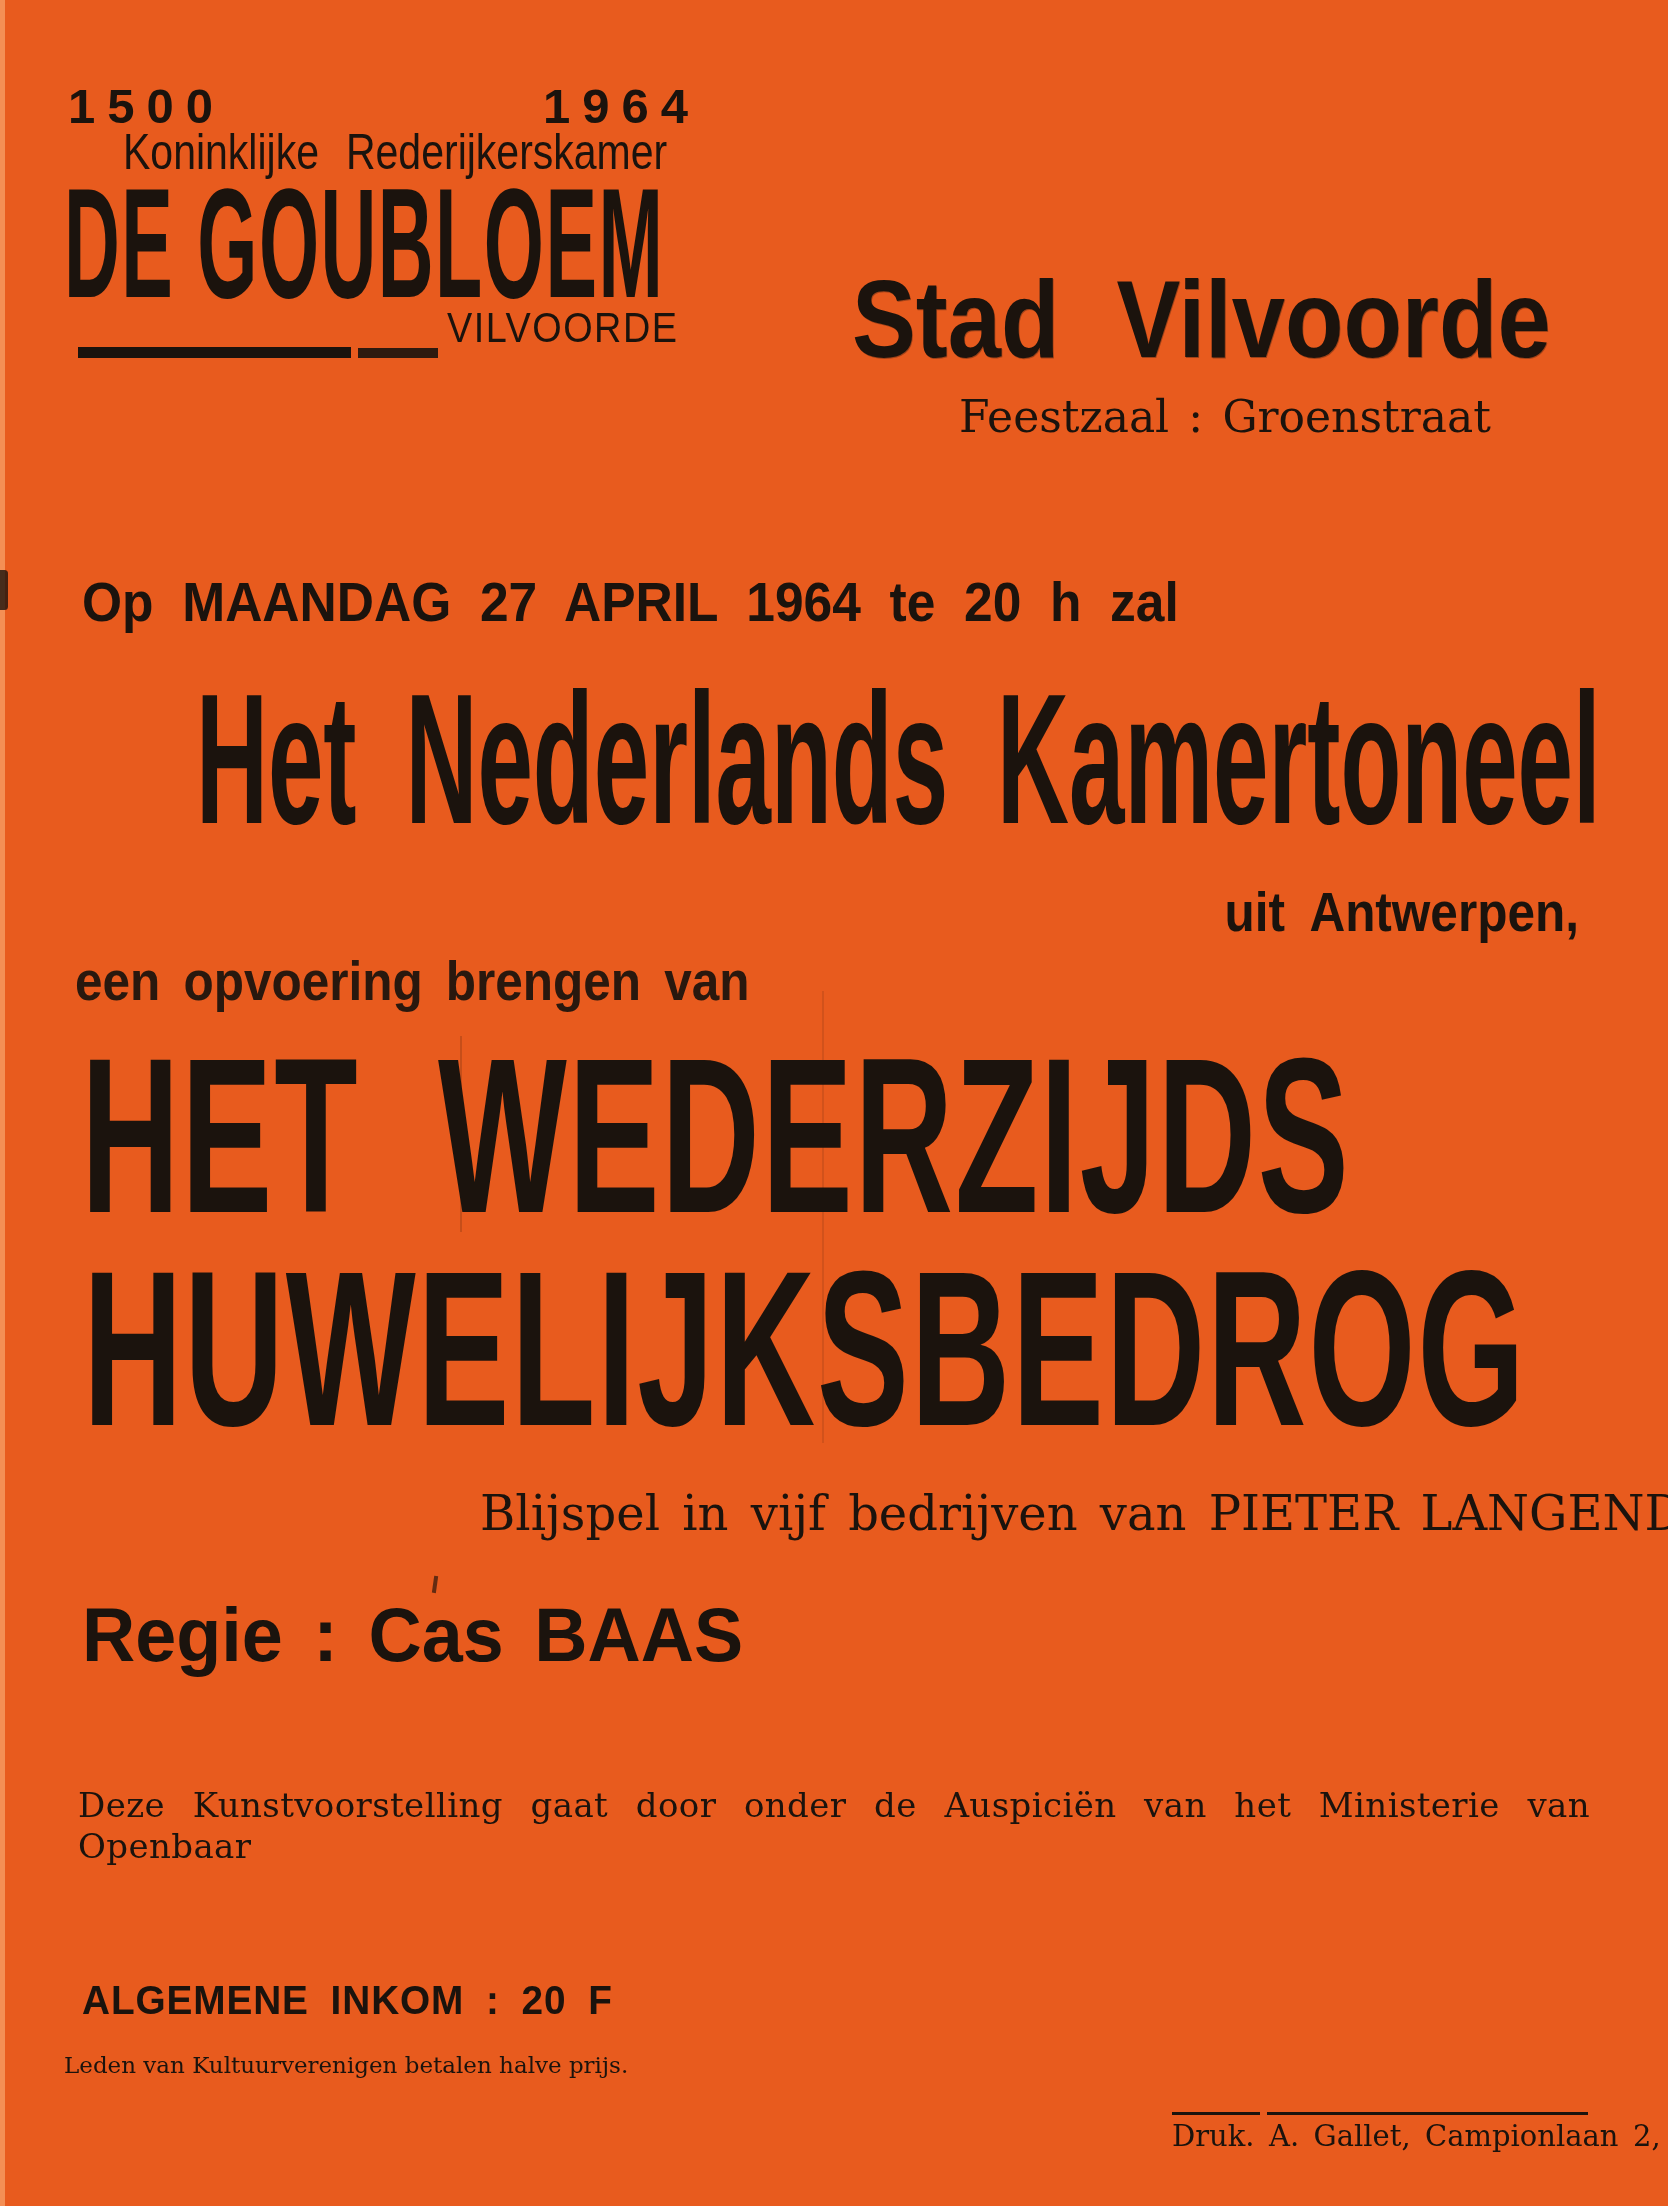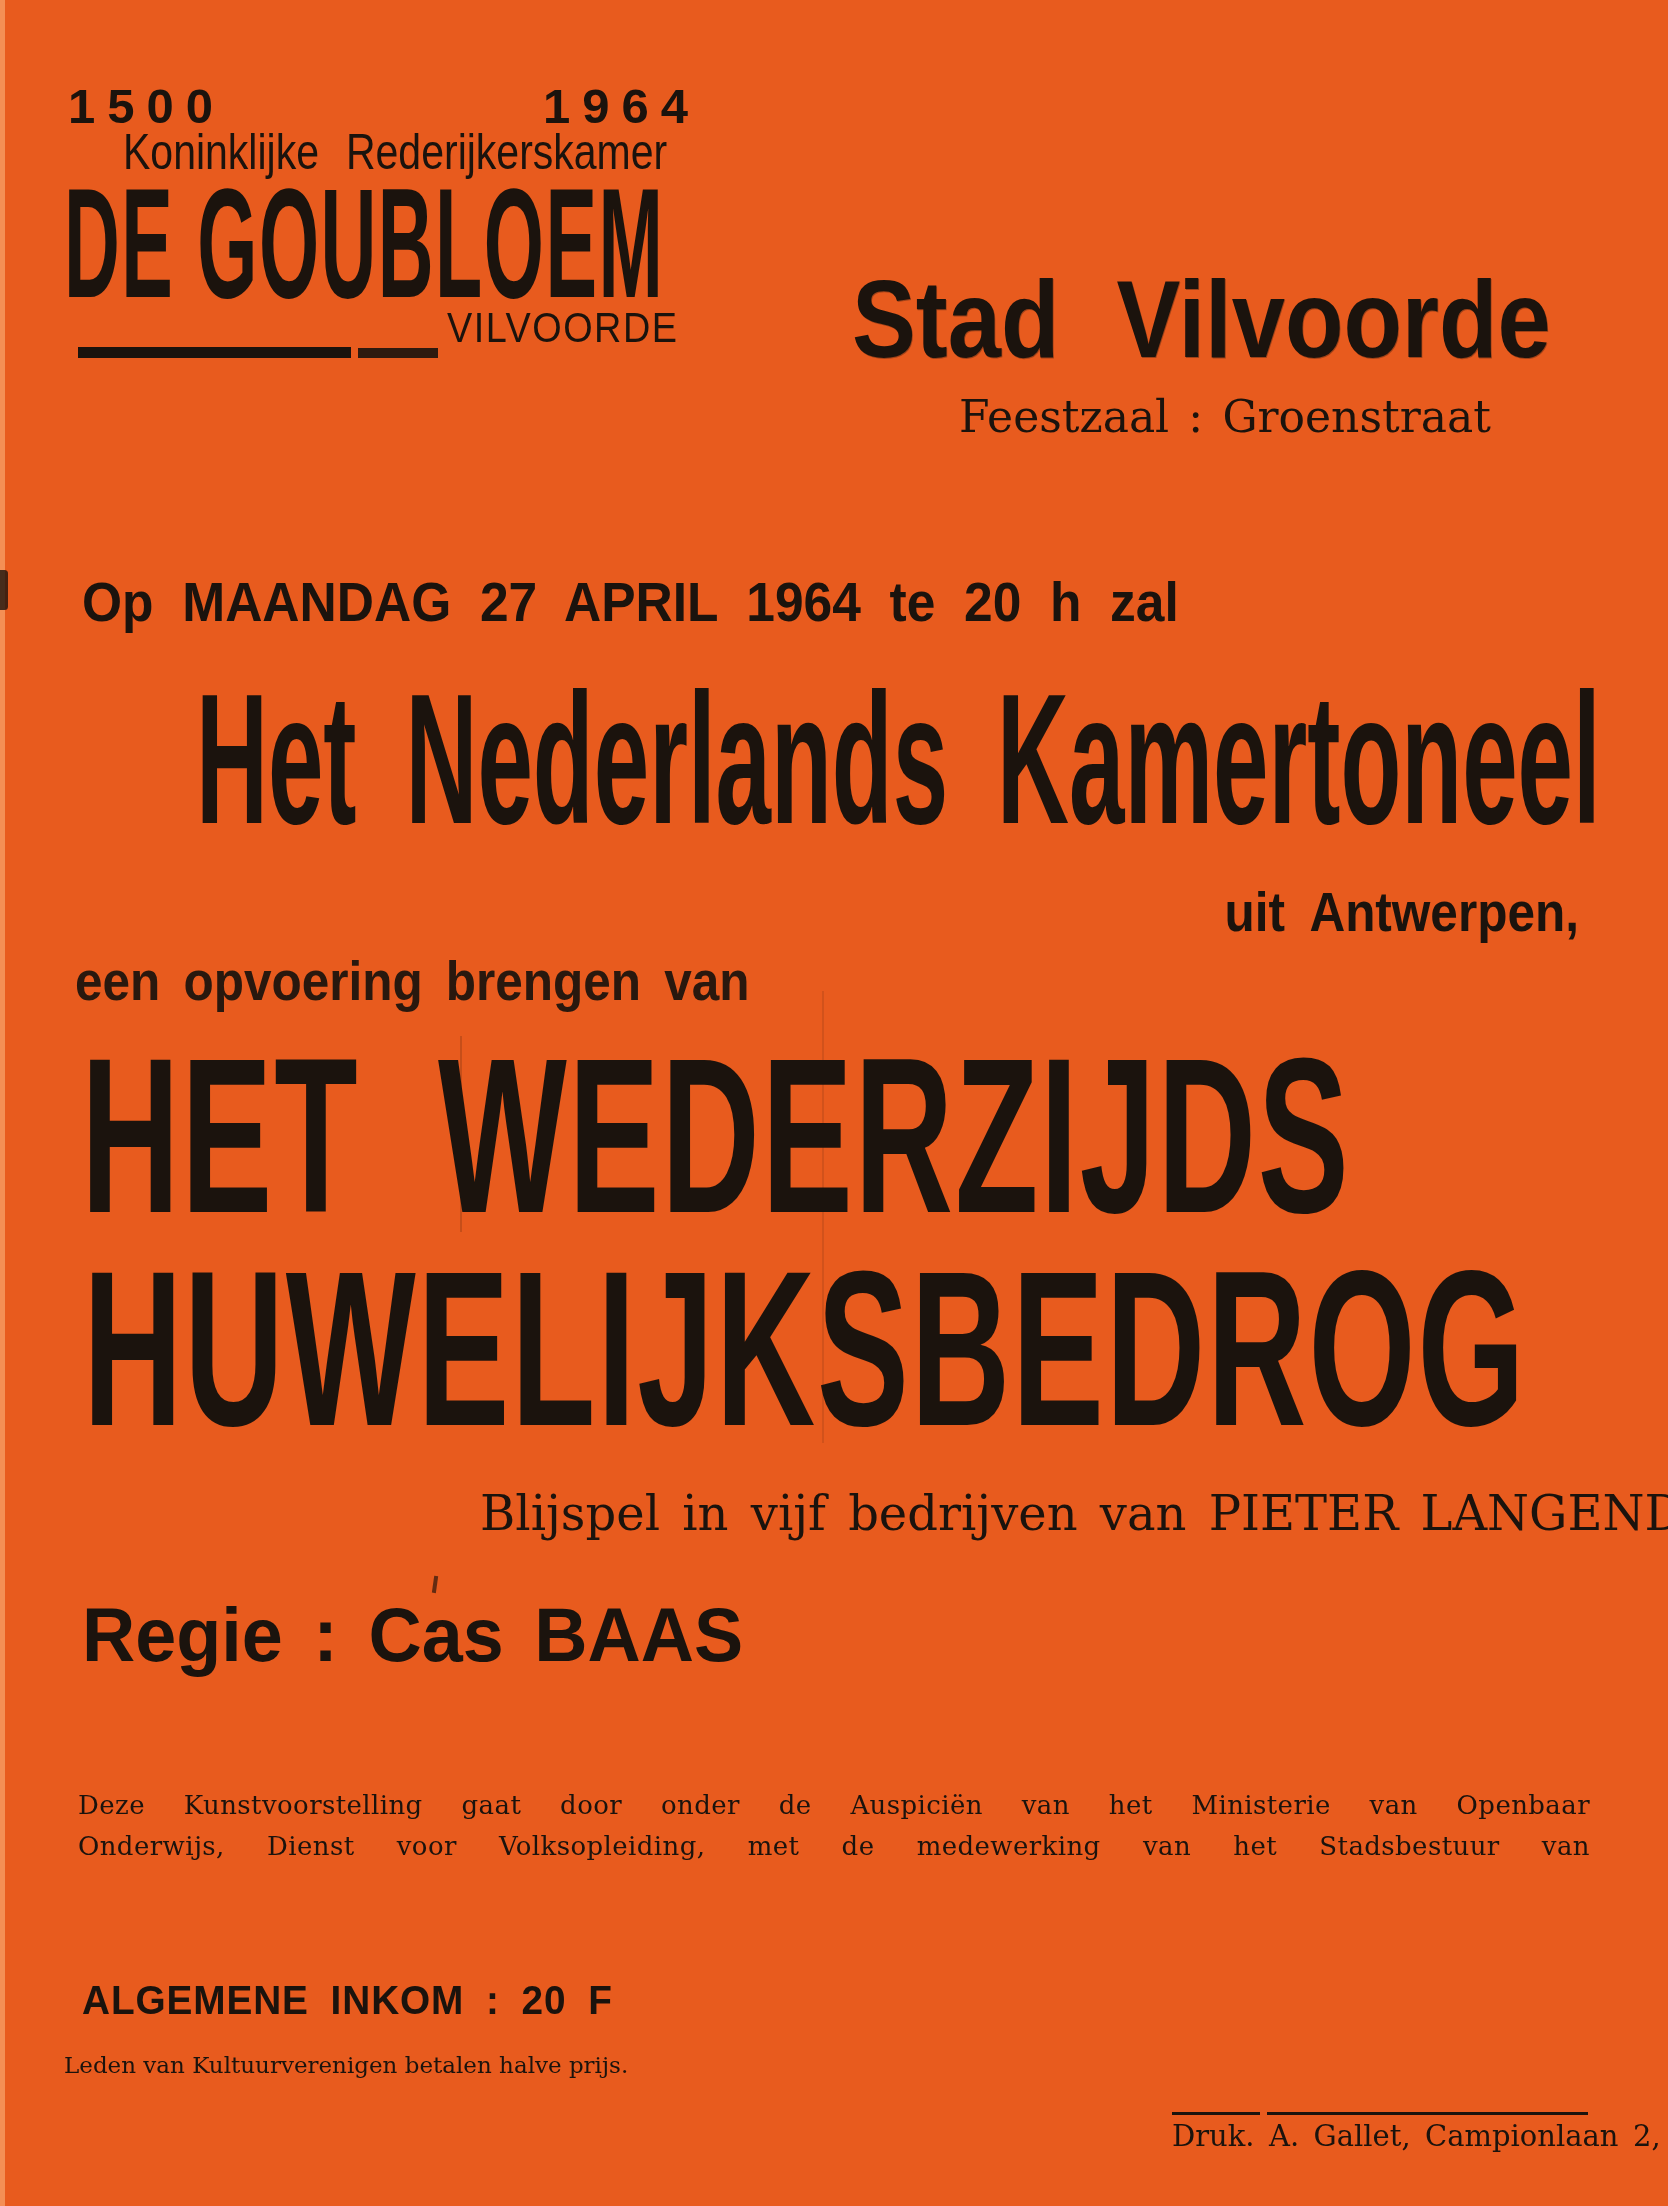--- a/index.html
+++ b/index.html
@@ -48,21 +48,21 @@
              transform:scale(1.05,1.7); transform-origin:0 0; }
   .title-2 { left:83px; top:1238px; font-size:130px; font-weight:700;
              letter-spacing:1.7px; transform:scale(1.06,1.7); transform-origin:0 0; }
 
   .play-info { left:480px; top:1489px; font-size:48px; word-spacing:7px; }
 
   .director { left:82px; top:1597px; font-size:76px; font-weight:700;
               word-spacing:10.4px; transform:scale(0.97,1); transform-origin:0 0; }
 
   .auspices { position:absolute; left:78px; top:1785px; width:1512px;
-              font-size:26px; line-height:41px; letter-spacing:0.4px; }
+              font-size:34px; line-height:41px; letter-spacing:0.4px; }
   .auspices .jline { text-align:justify; text-align-last:justify; white-space:normal; }
   .auspices .lline { text-align:left; }
 
   .admission { left:82px; top:1980px; font-size:40px; font-weight:700;
                letter-spacing:0.9px; word-spacing:10.4px;
                transform:scale(0.97,1); transform-origin:0 0; }
   .discount  { left:64px; top:2054px; font-size:23px; }
 
   .printer { position:absolute; left:1172px; top:2112px; width:417px; }
   .printer .rules { display:flex; gap:7px; }
@@ -114,21 +114,20 @@
 
   <div class="abs sans title-1">HET WEDERZIJDS</div>
   <div class="abs sans title-2">HUWELIJKSBEDROG</div>
 
   <div class="abs serif play-info">Blijspel in vijf bedrijven van PIETER LANGENDIJK</div>
 
   <div class="abs sans director">Regie : Cas BAAS</div>
 
   <div class="auspices serif">
     <div class="jline">Deze Kunstvoorstelling gaat door onder de Auspiciën van het Ministerie van Openbaar</div>
-    <div class="jline">Onderwijs, Dienst voor Volksopleiding, met de medewerking van het Stadsbestuur van</div>
   </div>
 
   <div class="abs sans admission">ALGEMENE INKOM : 20 F</div>
   <div class="abs serif discount">Leden van Kultuurverenigen betalen halve prijs.</div>
 
   <div class="printer">
     <div class="rules">
       <div class="rule rule-a"></div>
       <div class="rule rule-b"></div>
     </div>

